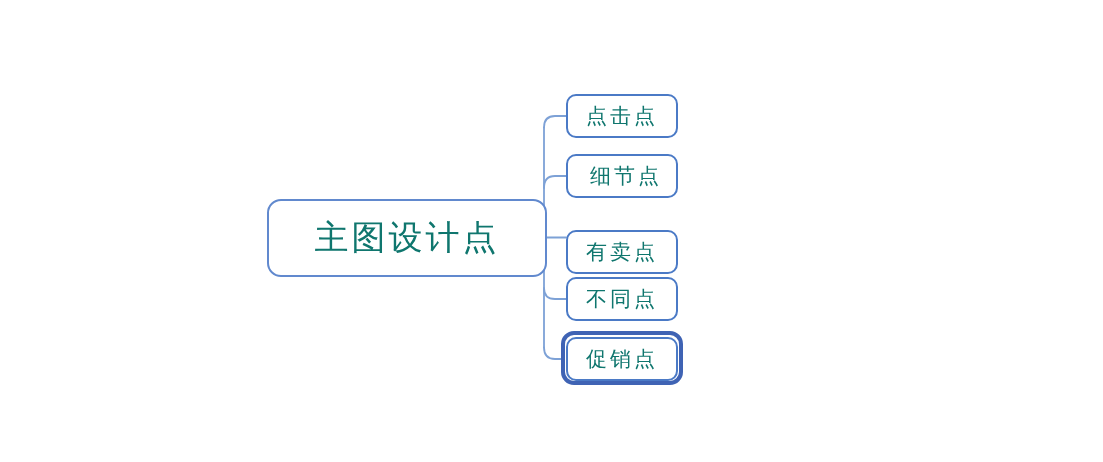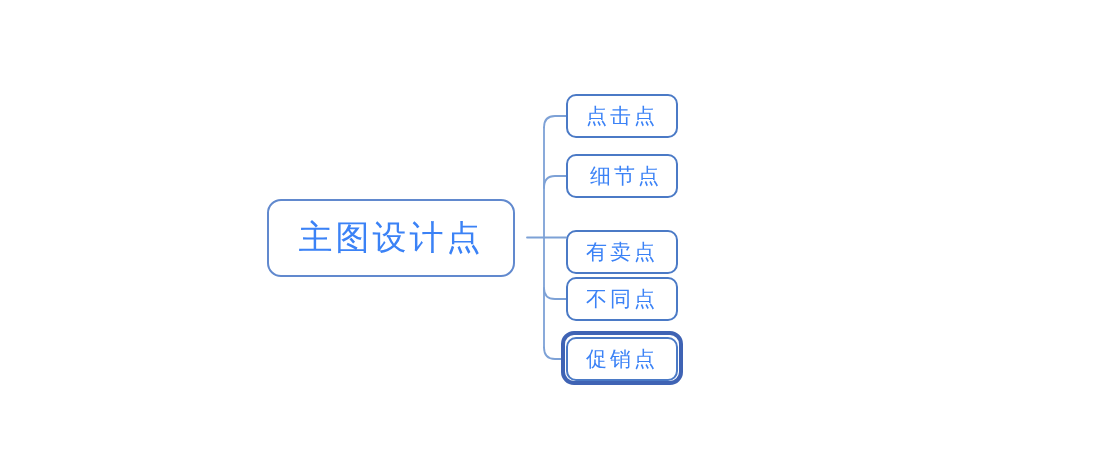--- a/index.html
+++ b/index.html
@@ -23,28 +23,28 @@
     height: 462px;
     pointer-events: none;
   }
   .node {
     position: absolute;
     box-sizing: border-box;
     display: flex;
     align-items: center;
     justify-content: center;
     background: #ffffff;
-    color: #3b82f6;
+    color: #0f766e;
     cursor: default;
     white-space: nowrap;
   }
   .node-root {
     left: 267px;
     top: 199px;
-    width: 248px;
+    width: 280px;
     height: 78px;
     border: 2px solid #6189ce;
     border-radius: 14px;
     font-size: 34px;
     letter-spacing: 3px;
   }
   .node-child {
     left: 566px;
     width: 112px;
     height: 44px;

